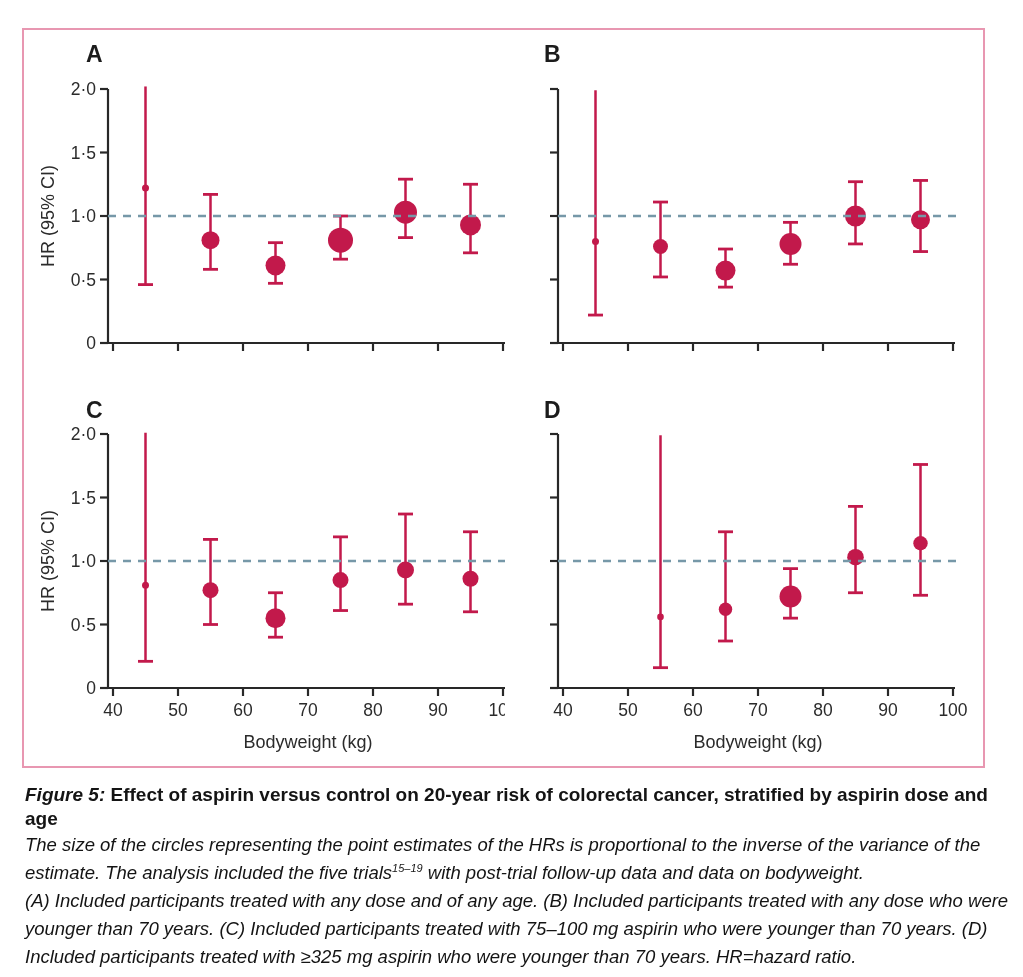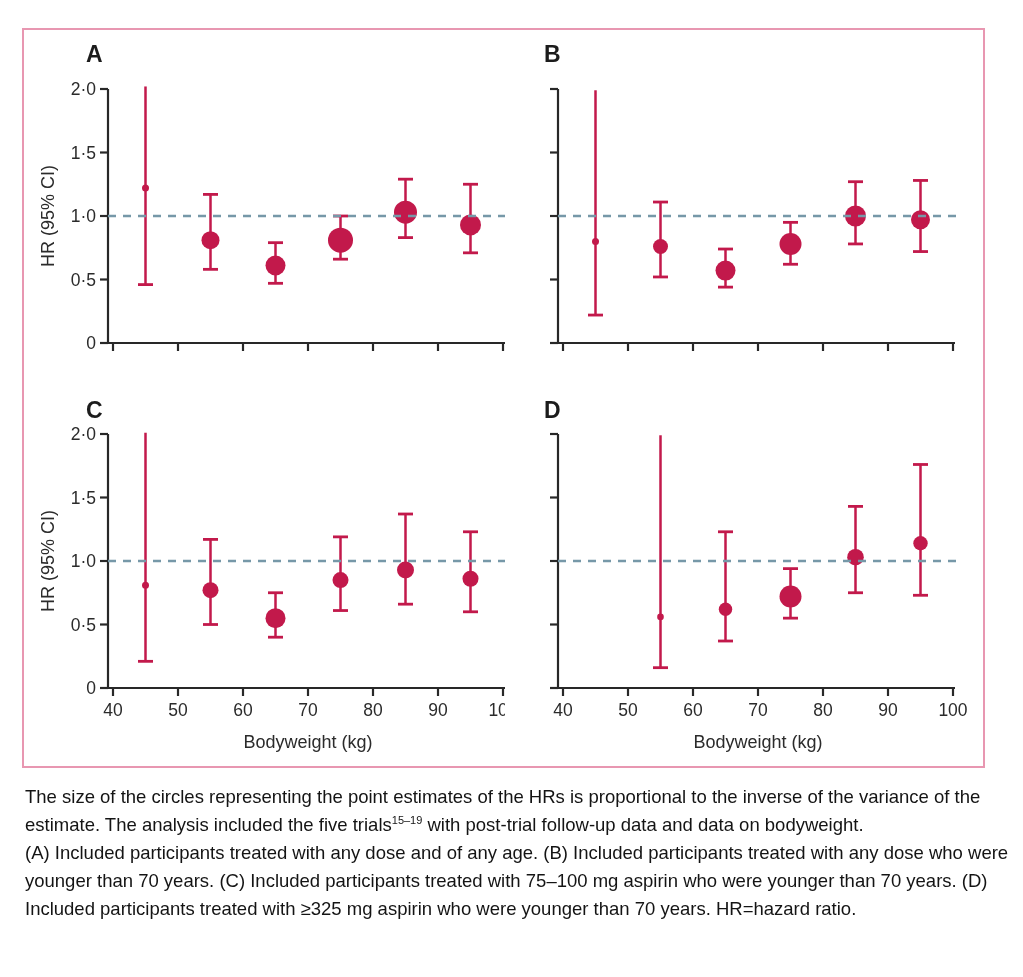--- a/index.html
+++ b/index.html
@@ -11,21 +11,21 @@
   .panel-b{left:479px;top:6px;}
   .panel-c{left:0px;top:368px;}
   .panel-d{left:479px;top:368px;}
   svg text{font-family:"Liberation Sans",sans-serif;}
   .plabel{font-size:23px;font-weight:bold;fill:#1c1c1c;}
   .ticklab{font-size:17.5px;fill:#2b2b2b;}
   .axtitle{font-size:18px;fill:#2b2b2b;}
   .caption{position:absolute;left:25px;top:783px;width:990px;color:#141414;}
   .cap-title{font-size:19px;font-weight:bold;line-height:24px;margin:0;}
   .fig-label{font-style:italic;}
-  .cap-body{font-size:18.5px;line-height:28px;margin:0;}
+  .cap-body{font-size:18.5px;line-height:28px;margin:0;font-style:italic;}
   .cap-body sup{font-size:11px;line-height:0;}
 </style>
 </head>
 <body>
 
 <div class="figure-frame" style="border-color: rgb(232, 151, 177);">
   <svg class="panel panel-a" width="481" height="336" viewBox="0 0 481 336">
       <text x="62" y="26" class="plabel">A</text>
       <line x1="84" y1="53" x2="84" y2="307" stroke="#282828" stroke-width="2.2"></line>
       <line x1="84" y1="307" x2="481" y2="307" stroke="#282828" stroke-width="2.2"></line>
@@ -209,15 +209,16 @@
       <circle cx="352.5" cy="159.19" r="8.3" fill="#c2194b"></circle>
       <line x1="417.5" y1="66.47999999999999" x2="417.5" y2="197.29000000000002" stroke="#c2194b" stroke-width="2.5"></line>
       <line x1="410" y1="66.47999999999999" x2="425" y2="66.47999999999999" stroke="#c2194b" stroke-width="2.8"></line>
       <line x1="410" y1="197.29000000000002" x2="425" y2="197.29000000000002" stroke="#c2194b" stroke-width="2.8"></line>
       <circle cx="417.5" cy="145.22" r="7.2" fill="#c2194b"></circle>
       <line x1="55" y1="163" x2="456" y2="163" stroke="#7698a8" stroke-width="2.3" stroke-dasharray="8 7"></line>
     </svg>
 </div>
 
 <div class="caption">
+  <p class="cap-title"><span class="fig-label">Figure 5:</span><span> Effect of aspirin versus control on 20-year risk of colorectal cancer, stratified by aspirin dose and age</span></p>
   <p class="cap-body"><span>The size of the circles representing the point estimates of the HRs is proportional to the inverse of the variance of the estimate. The analysis included the five trials</span><sup>15–19</sup><span> with post-trial follow-up data and data on bodyweight.</span></p>
   <p class="cap-body">(A) Included participants treated with any dose and of any age. (B) Included participants treated with any dose who were younger than 70 years. (C) Included participants treated with 75–100 mg aspirin who were younger than 70 years. (D) Included participants treated with ≥325 mg aspirin who were younger than 70 years. HR=hazard ratio.</p>
 </div>
 
 </body></html>

